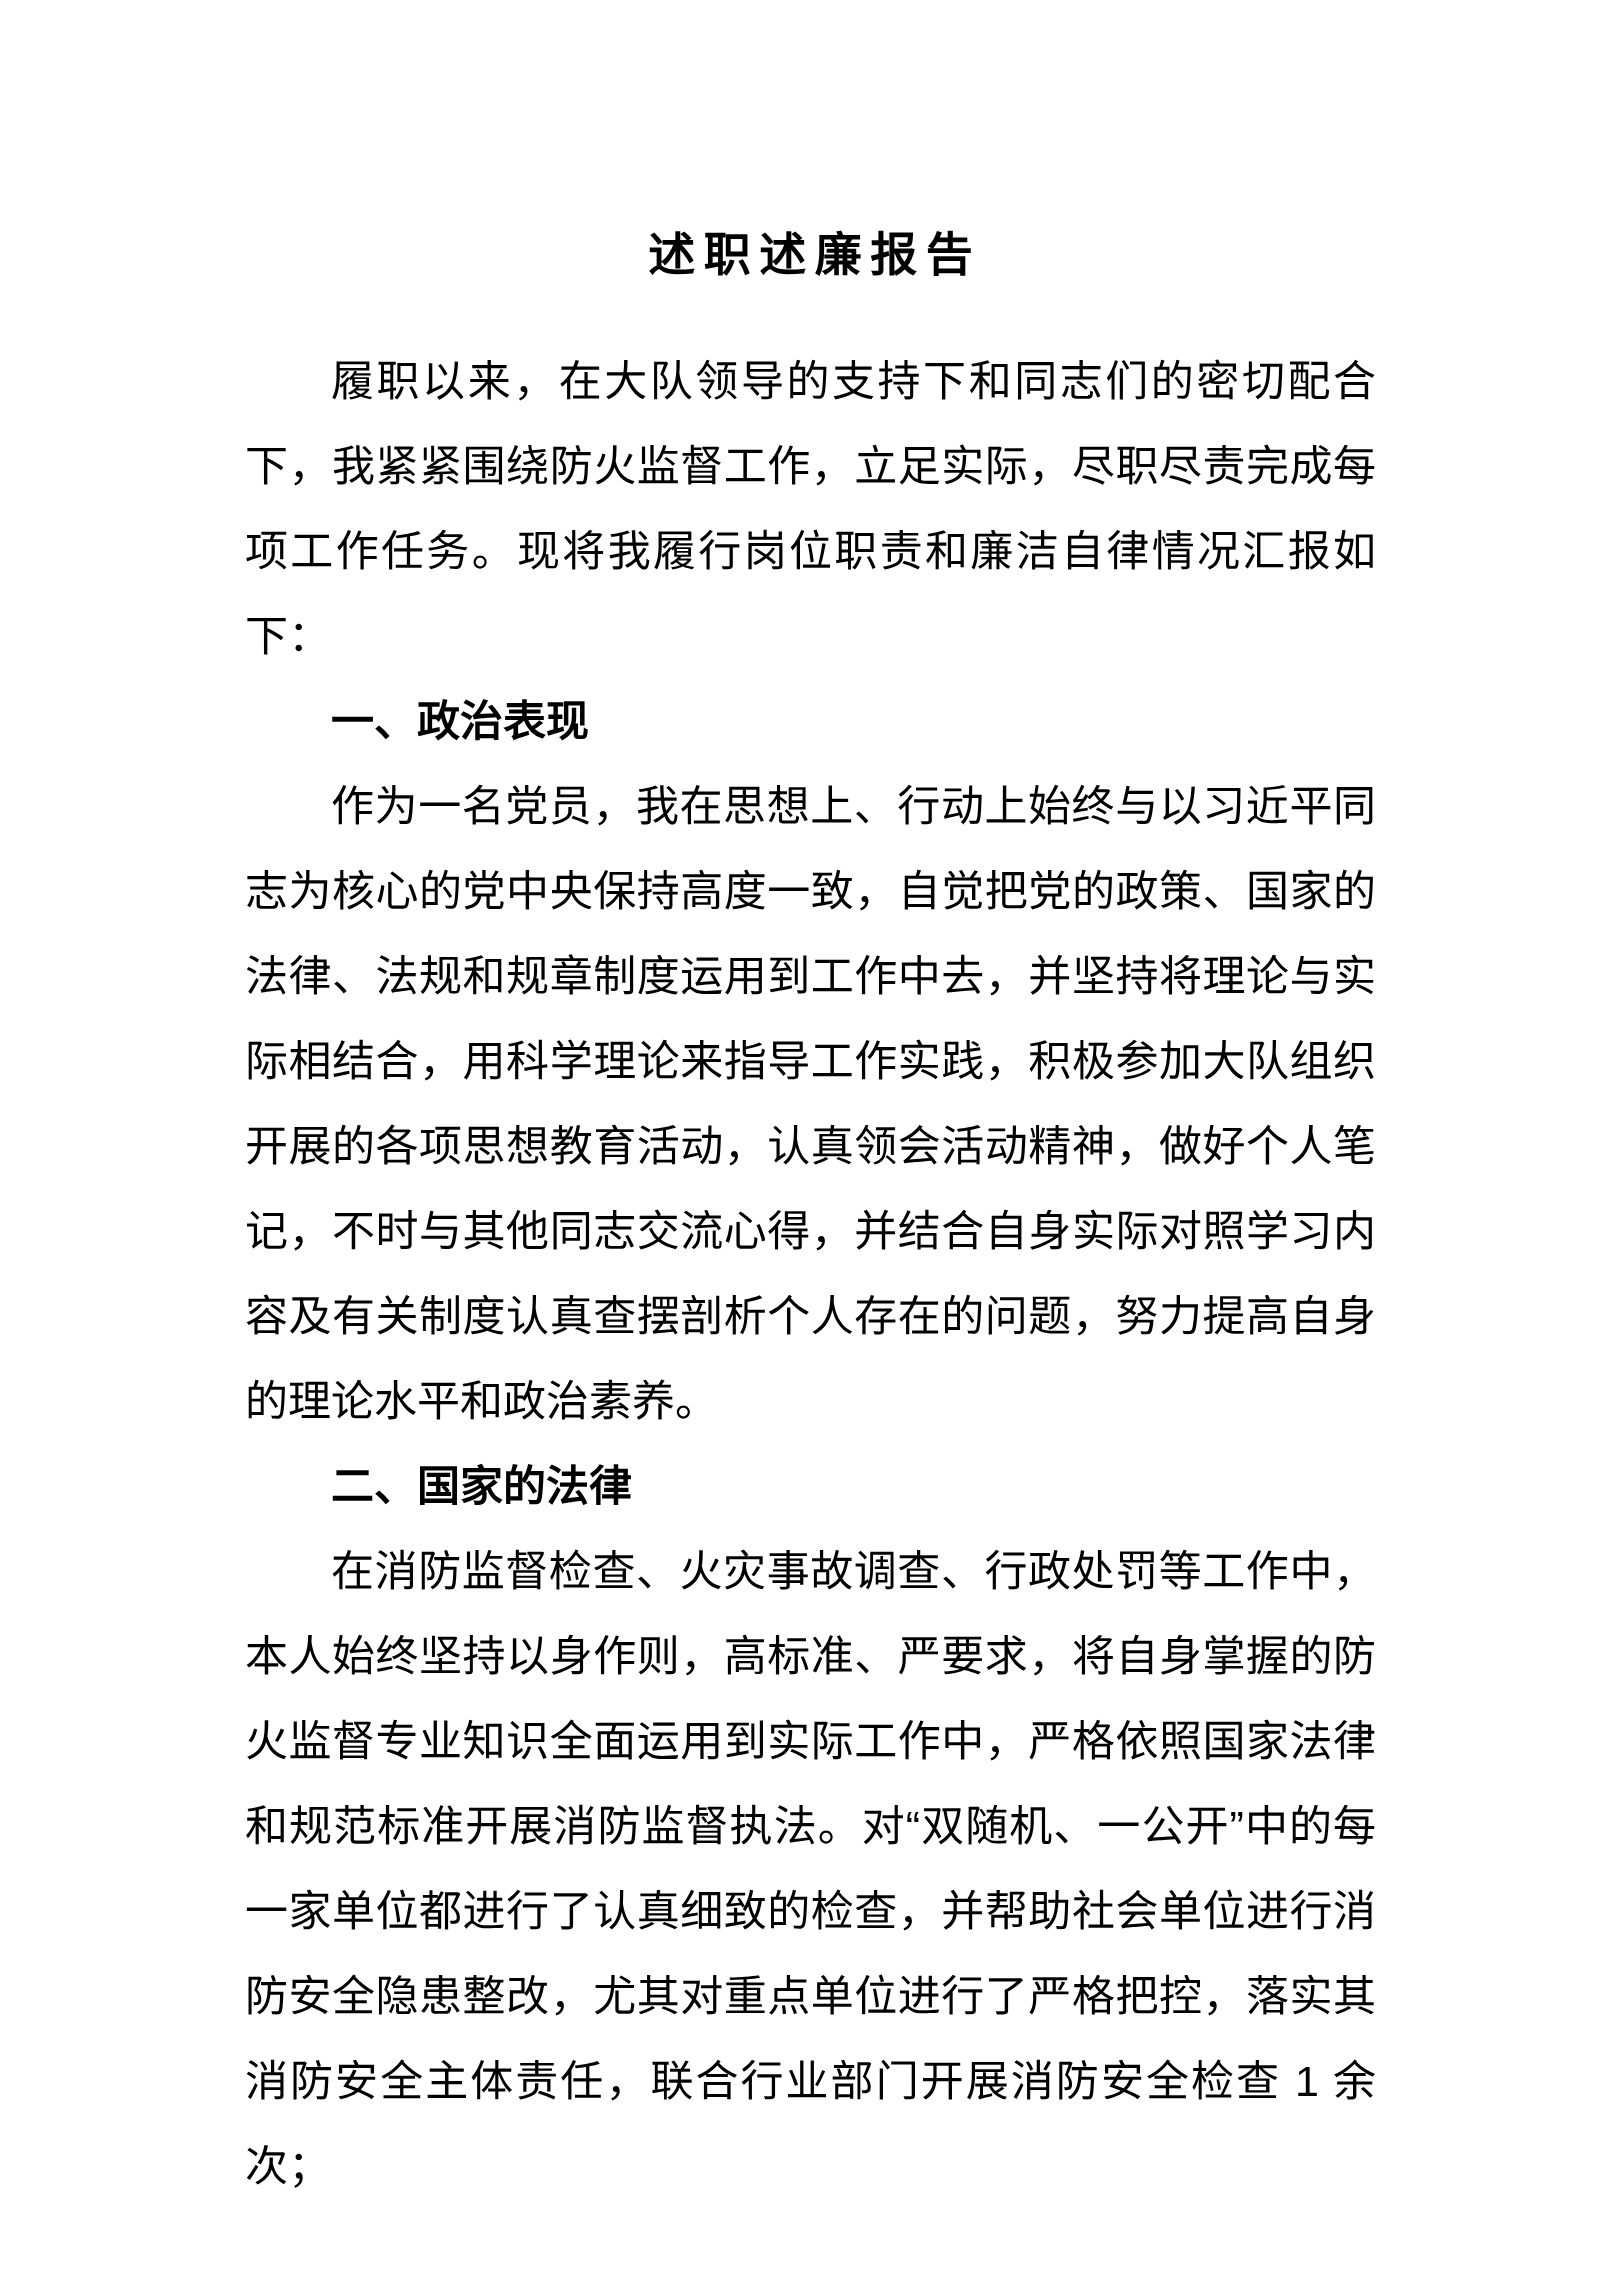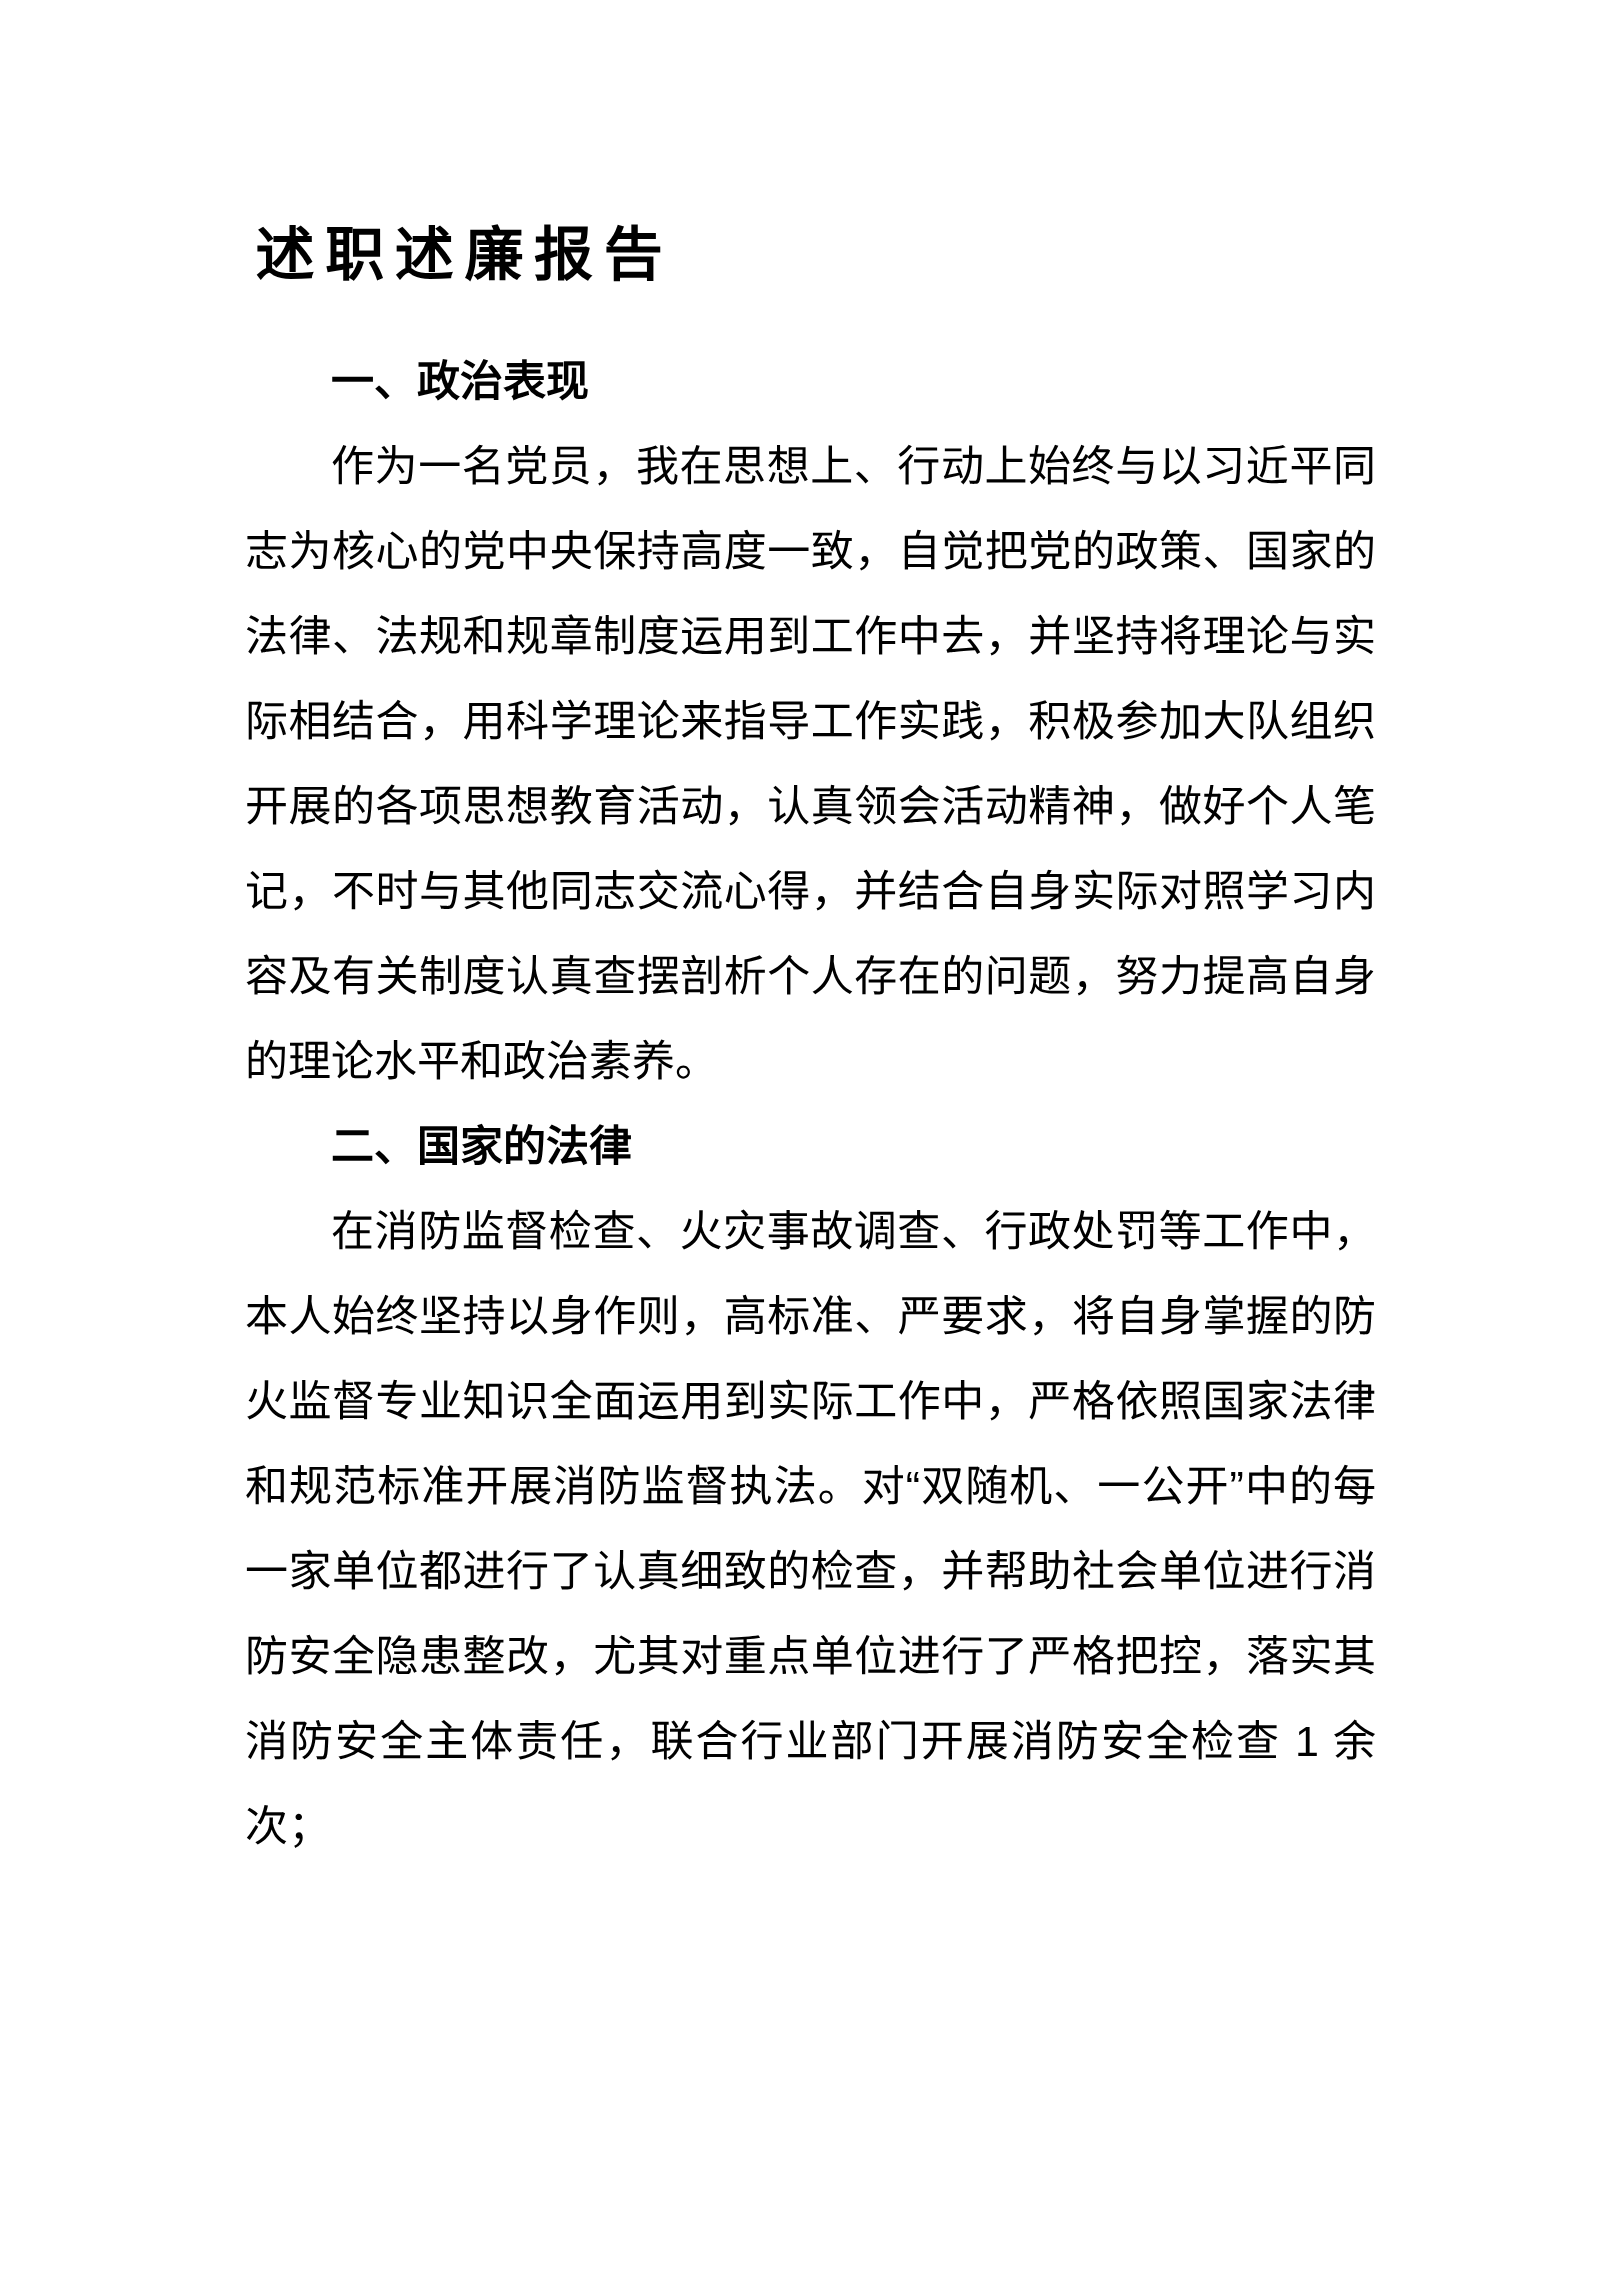--- a/index.html
+++ b/index.html
@@ -19,23 +19,24 @@
   }
   .content {
     position: absolute;
     top: 0;
     left: 245px;
     width: 1131px;
     padding-top: 214px;
   }
   .doc-title {
     margin: 0 0 43px 0;
-    font-size: 59px;
+    font-size: 47px;
     line-height: 82px;
     font-weight: 600;
+    text-align: center;
     letter-spacing: 0.18em;
     
     text-indent: 0.18em;
     white-space: nowrap;
   }
   .para {
     margin: 0;
     font-size: 43px;
     line-height: 85px;
     text-align: justify;
@@ -54,20 +55,21 @@
   }
 </style>
 </head>
 <body>
 
 <div class="page">
   <div class="content">
 
     <h1 class="doc-title">述职述廉报告</h1>
 
+    <p class="para">履职以来，在大队领导的支持下和同志们的密切配合下，我紧紧围绕防火监督工作，立足实际，尽职尽责完成每项工作任务。现将我履行岗位职责和廉洁自律情况汇报如下：</p>
 
     <h2 class="heading">一、政治表现</h2>
 
     <p class="para">作为一名党员，我在思想上、行动上始终与以习近平同志为核心的党中央保持高度一致，自觉把党的政策、国家的法律、法规和规章制度运用到工作中去，并坚持将理论与实际相结合，用科学理论来指导工作实践，积极参加大队组织开展的各项思想教育活动，认真领会活动精神，做好个人笔记，不时与其他同志交流心得，并结合自身实际对照学习内容及有关制度认真查摆剖析个人存在的问题，努力提高自身的理论水平和政治素养。</p>
 
     <h2 class="heading">二、国家的法律</h2>
 
     <p class="para">在消防监督检查、火灾事故调查、行政处罚等工作中，本人始终坚持以身作则，高标准、严要求，将自身掌握的防火监督专业知识全面运用到实际工作中，严格依照国家法律和规范标准开展消防监督执法。对“双随机、一公开”中的每一家单位都进行了认真细致的检查，并帮助社会单位进行消防安全隐患整改，尤其对重点单位进行了严格把控，落实其消防安全主体责任，联合行业部门开展消防安全检查 1 余次；</p>
 
   </div>

